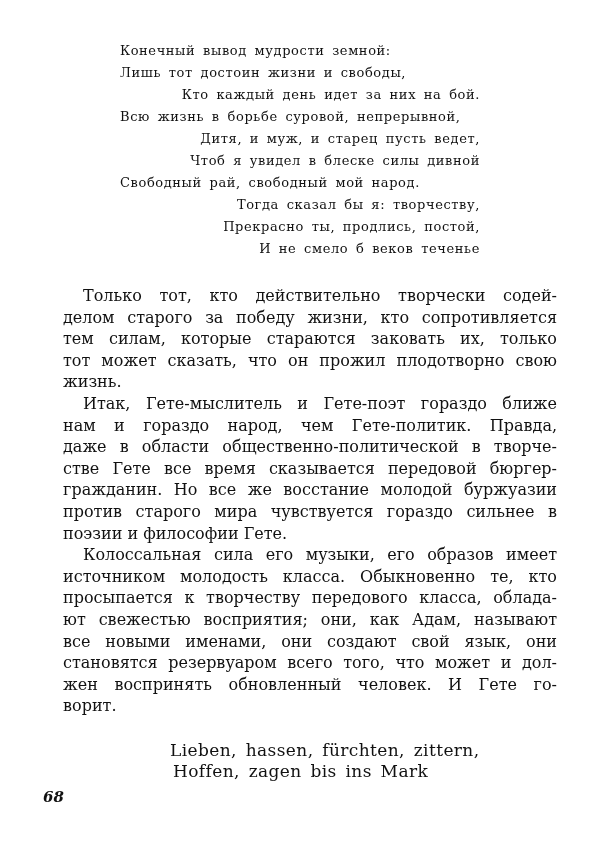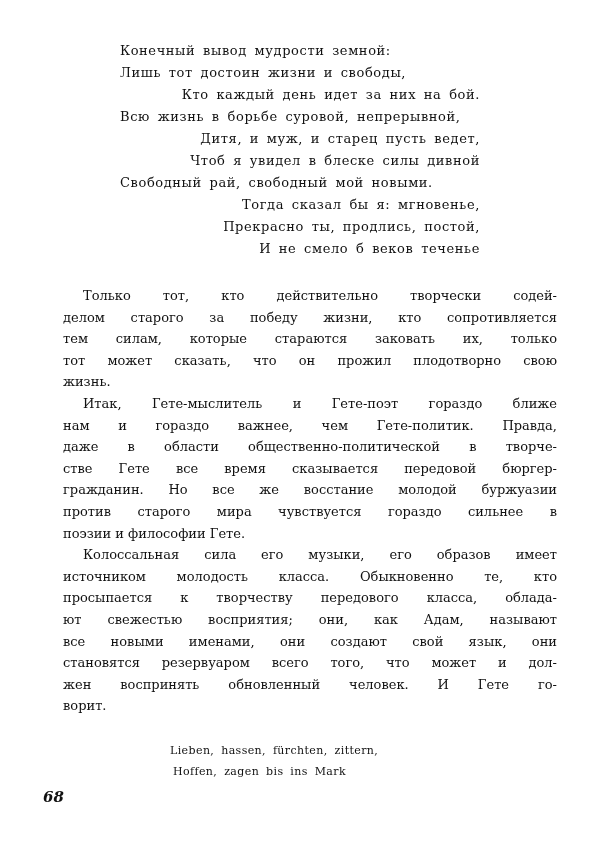--- a/index.html
+++ b/index.html
@@ -33,42 +33,42 @@
     .poem .line {
       display: block;
       white-space: nowrap;
     }
     .poem .line.ind { padding-left: 3px; text-align: right; }
     .body {
       position: absolute;
       left: 43px;
       top: 285px;
       width: 514px;
-      font-size: 13px;
+      font-size: 16px;
       line-height: 21.6px;
     }
     .body p {
       margin: 0;
       text-indent: 20px;
       text-align: justify;
       text-align-last: justify;
     }
     .body p .ln {
       display: block;
       text-align: justify;
       text-align-last: justify;
       white-space: nowrap;
     }
     .body p .ln.first { padding-left: 20px; }
     .body p .ln.last { text-align-last: left; }
     .quote {
       position: absolute;
       left: 170px;
       top: 740px;
-      font-size: 11px;
+      font-size: 17px;
       line-height: 21px;
       letter-spacing: 0.4px;
       word-spacing: 3px;
     }
     .quote .line { display: block; white-space: nowrap; }
     .quote .line.ind { padding-left: 3px; }
     .page-number {
       position: absolute;
       left: 43px;
       top: 788px;
@@ -83,37 +83,37 @@
 
 <div class="page">
 
   <div class="poem">
     <span class="line">Конечный вывод мудрости земной:</span>
     <span class="line">Лишь тот достоин жизни и свободы,</span>
     <span class="line ind">Кто каждый день идет за них на бой.</span>
     <span class="line">Всю жизнь в борьбе суровой, непрерывной,</span>
     <span class="line ind">Дитя, и муж, и старец пусть ведет,</span>
     <span class="line ind">Чтоб я увидел в блеске силы дивной</span>
-    <span class="line">Свободный рай, свободный мой новыми.</span>
-    <span class="line ind">Тогда сказал бы я: мгновенье,</span>
+    <span class="line">Свободный рай, свободный мой народ.</span>
+    <span class="line ind">Тогда сказал бы я: творчеству,</span>
     <span class="line ind">Прекрасно ты, продлись, постой,</span>
     <span class="line ind">И не смело б веков теченье</span>
   </div>
 
   <div class="body">
     <p>
       <span class="ln first">Только тот, кто действительно творчески содей-</span>
       <span class="ln">делом старого за победу жизни, кто сопротивляется</span>
       <span class="ln">тем силам, которые стараются заковать их, только</span>
       <span class="ln">тот может сказать, что он прожил плодотворно свою</span>
       <span class="ln last">жизнь.</span>
     </p>
     <p>
       <span class="ln first">Итак, Гете-мыслитель и Гете-поэт гораздо ближе</span>
-      <span class="ln">нам и гораздо важнее, чем Гете-политик. Правда,</span>
+      <span class="ln">нам и гораздо народ, чем Гете-политик. Правда,</span>
       <span class="ln">даже в области общественно-политической в творче-</span>
       <span class="ln">стве Гете все время сказывается передовой бюргер-</span>
       <span class="ln">гражданин. Но все же восстание молодой буржуазии</span>
       <span class="ln">против старого мира чувствуется гораздо сильнее в</span>
       <span class="ln last">поэзии и философии Гете.</span>
     </p>
     <p>
       <span class="ln first">Колоссальная сила его музыки, его образов имеет</span>
       <span class="ln">источником молодость класса. Обыкновенно те, кто</span>
       <span class="ln">просыпается к творчеству передового класса, облада-</span>

